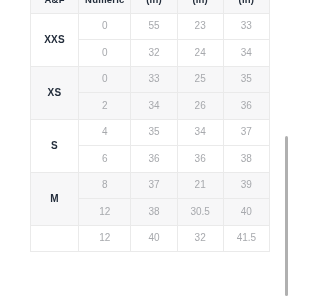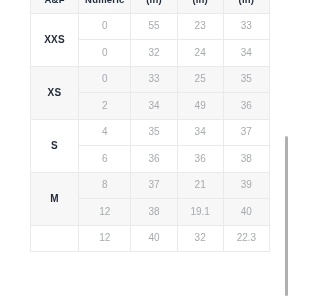--- a/index.html
+++ b/index.html
@@ -145,21 +145,21 @@
           <tr class="grp-alt">
             <td class="size-label" rowspan="2">XS</td>
             <td class="val">0</td>
             <td class="val">33</td>
             <td class="val">25</td>
             <td class="val">35</td>
           </tr>
           <tr class="grp-alt">
             <td class="val">2</td>
             <td class="val">34</td>
-            <td class="val">49</td>
+            <td class="val">26</td>
             <td class="val">36</td>
           </tr>
           <tr class="grp-plain">
             <td class="size-label" rowspan="2">S</td>
             <td class="val">4</td>
             <td class="val">35</td>
             <td class="val">34</td>
             <td class="val">37</td>
           </tr>
           <tr class="grp-plain">
@@ -171,29 +171,29 @@
           <tr class="grp-alt">
             <td class="size-label" rowspan="2">M</td>
             <td class="val">8</td>
             <td class="val">37</td>
             <td class="val">21</td>
             <td class="val">39</td>
           </tr>
           <tr class="grp-alt">
             <td class="val">12</td>
             <td class="val">38</td>
-            <td class="val">19.1</td>
+            <td class="val">30.5</td>
             <td class="val">40</td>
           </tr>
           <tr class="grp-plain">
             <td class="size-label" rowspan="1"></td>
             <td class="val">12</td>
             <td class="val">40</td>
             <td class="val">32</td>
-            <td class="val">22.3</td>
+            <td class="val">41.5</td>
           </tr>
         </tbody>
     </table>
   </div>
 
   <div id="scrollbar-track">
     <div id="scrollbar-thumb" style="top: 136px; height: 160px;"></div>
   </div>
 
 </div>

